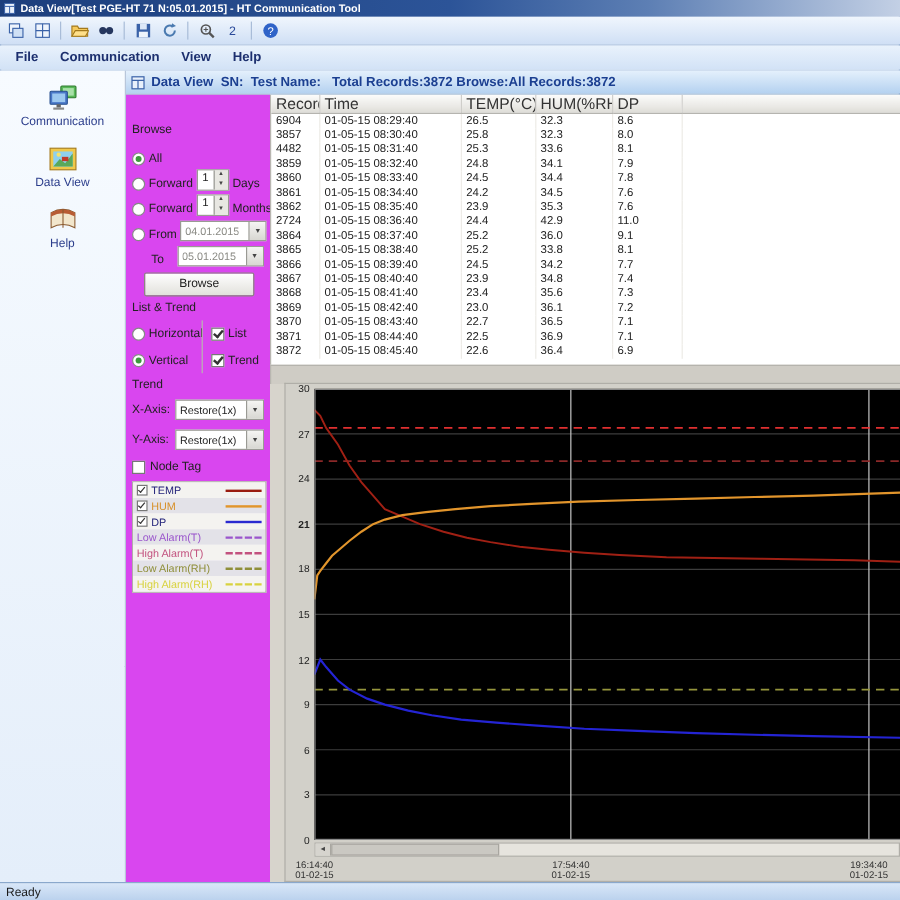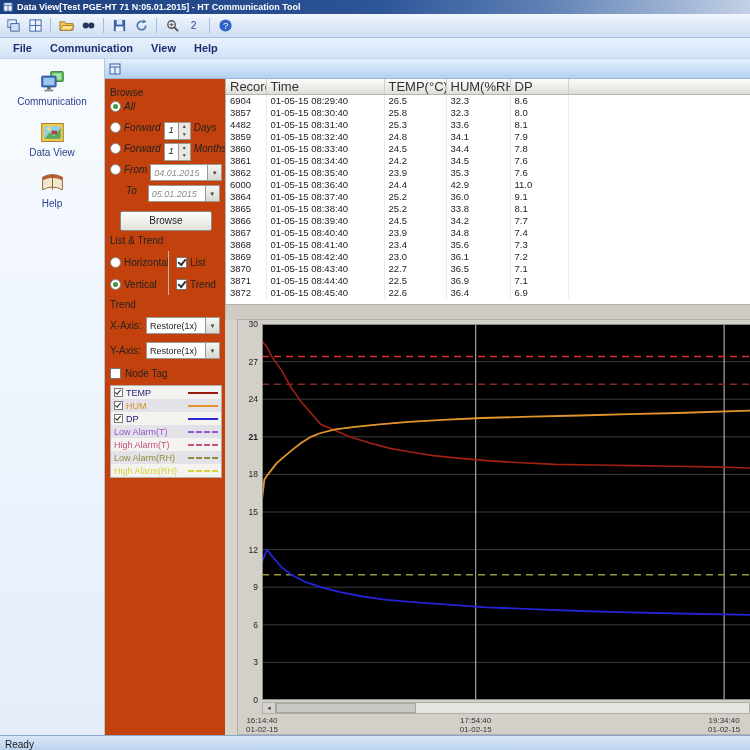--- a/index.html
+++ b/index.html
@@ -31,23 +31,23 @@
   .side-label{font-size:10px;color:#2c3e8c;margin-top:1px;}
 
   .doc-area{flex:1;display:flex;flex-direction:column;min-width:0;}
   .doc-titlebar{height:20px;background:linear-gradient(#e4f0fc,#b4d1f0);border-bottom:1px solid #9ab6d8;
     display:flex;align-items:center;gap:5px;padding-left:4px;font-size:11px;font-weight:bold;color:#1b3f91;white-space:pre;overflow:hidden;box-sizing:border-box;}
   .doc-titlebar .doc-ico svg{width:12px;height:12px;display:block;}
   .doc-body{flex:1;position:relative;background:#d7d4cc;}
 
   
   .control-panel{position:absolute;left:0;top:0;bottom:0;width:120px;box-sizing:border-box;
-    padding:4px 3px 0 5px;font-size:10px;color:#222;background:#c2410c;overflow:hidden;}
+    padding:20px 3px 0 5px;font-size:10px;color:#222;background:#d946ef;overflow:hidden;}
   .sec{height:14px;margin-top:4px;color:#222;}
-  .b-row{display:flex;align-items:flex-start;height:21px;gap:3px;white-space:nowrap;font-style:italic;}
+  .b-row{display:flex;align-items:flex-end;height:21px;gap:3px;white-space:nowrap;}
   .radio{width:11px;height:11px;border:1px solid #888;border-radius:50%;background:#fff;display:inline-block;position:relative;flex:none;box-sizing:border-box;}
   .radio.checked::after{content:"";position:absolute;left:2px;top:2px;width:5px;height:5px;border-radius:50%;background:#3c9a3c;}
   .cb{width:11px;height:11px;border:1px solid #777;background:#fff;display:inline-block;position:relative;flex:none;box-sizing:border-box;}
   .cb.checked::after{content:"";position:absolute;left:1px;top:1px;width:6px;height:3px;
     border-left:2px solid #333;border-bottom:2px solid #333;transform:rotate(-50deg);}
   .spin{display:inline-flex;height:16px;border:1px solid #9a9a94;background:#fff;flex:none;}
   .spin-val{width:13px;text-align:center;font-size:9.5px;line-height:14px;}
   .spin-btns{width:11px;display:flex;flex-direction:column;border-left:1px solid #9a9a94;background:#e8e7e2;}
   .spin-btns span{flex:1;font-size:5px;line-height:6px;text-align:center;color:#444;}
   .select{height:17px;background:#fff;border:1px solid #9a9a94;display:inline-flex;align-items:center;
@@ -246,20 +246,21 @@
         </div>
       </div>
 
     <div class="doc-area">
       <div class="doc-titlebar">
         <span class="doc-ico"><svg viewBox="0 0 12 12">
               <rect x="1" y="1" width="10" height="10" fill="#e8f0fb" stroke="#3a62a8"></rect>
               <line x1="1" y1="4" x2="11" y2="4" stroke="#3a62a8"></line>
               <line x1="6" y1="4" x2="6" y2="11" stroke="#3a62a8"></line>
             </svg></span>
+        <span>Data View  SN:  Test Name:   Total Records:3872 Browse:All Records:3872</span>
       </div>
 
       <div class="doc-body">
 
         <div class="control-panel">
           <div class="sec">Browse</div>
 
           <div class="b-row">
             <span class="radio checked"></span>
             <span>All</span>
@@ -458,21 +459,21 @@
                   </tr>
                   <tr>
                     <td>3862</td>
                     <td>01-05-15 08:35:40</td>
                     <td>23.9</td>
                     <td>35.3</td>
                     <td>7.6</td>
                     <td class="fill"></td>
                   </tr>
                   <tr>
-                    <td>6000</td>
+                    <td>2724</td>
                     <td>01-05-15 08:36:40</td>
                     <td>24.4</td>
                     <td>42.9</td>
                     <td>11.0</td>
                     <td class="fill"></td>
                   </tr>
                   <tr>
                     <td>3864</td>
                     <td>01-05-15 08:37:40</td>
                     <td>25.2</td>

